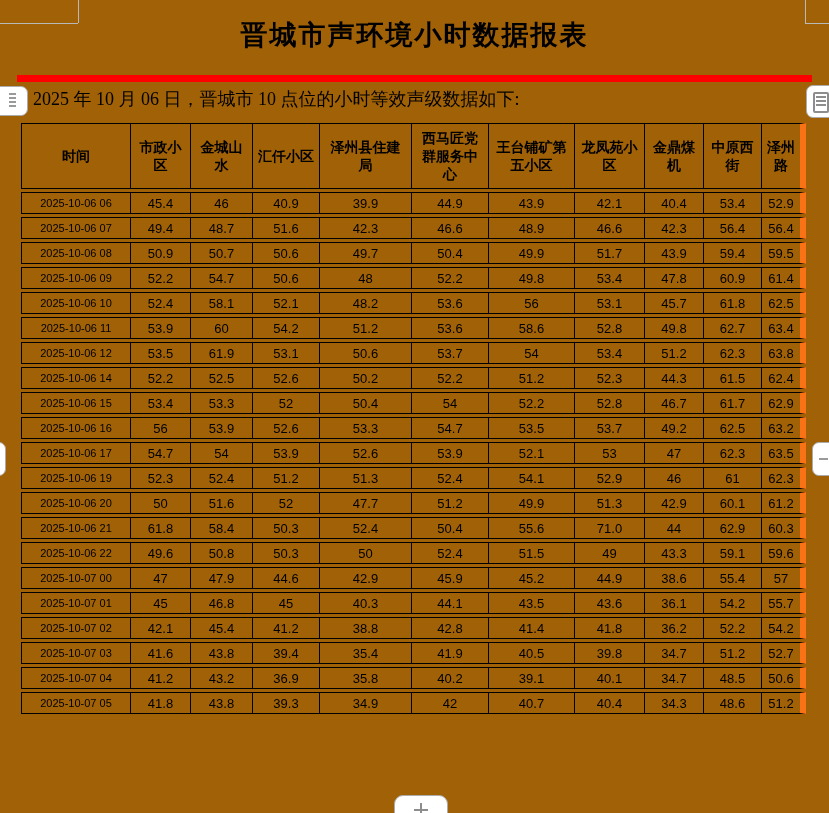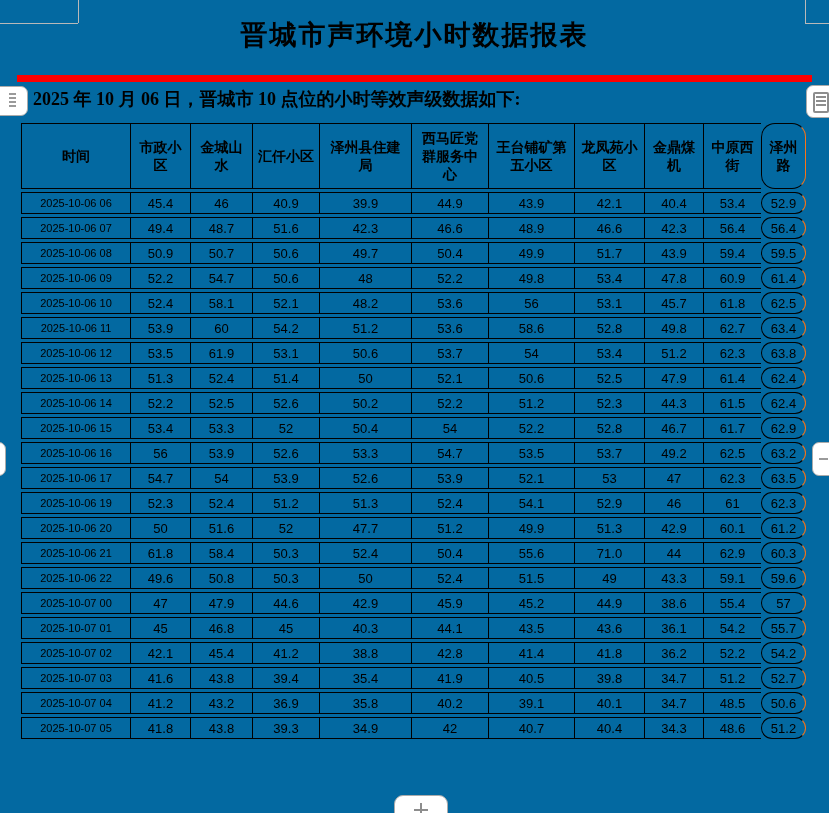--- a/index.html
+++ b/index.html
@@ -1,51 +1,51 @@
 <!DOCTYPE html>
 <html><head>
 <meta charset="utf-8">
 <style>
   html,body { margin:0; padding:0; background:#ffffff; }
   .canvas {
-    position:relative; width:829px; height:813px; background:#0369a1;
+    position:relative; width:829px; height:813px; background:#a16207;
     overflow:hidden; font-family:"Liberation Sans", sans-serif; color:#000;
   }
   
   .mark { position:absolute; background:#b9b9b9; }
   .mark-tl-v { left:78px; top:0;  width:1px;  height:23px; }
   .mark-tl-h { left:0;  top:23px; width:78px; height:1px; }
   .mark-tr-v { left:805px; top:0; width:1px;  height:23px; }
   .mark-tr-h { left:805px; top:23px; width:24px; height:1px; }
 
   .title {
     position:absolute; top:17px; left:0; width:100%; text-align:center;
     font-size:27px; font-weight:bold; letter-spacing:2px;
     font-family:"Liberation Sans", sans-serif;
   }
   .red-rule { position:absolute; left:17px; top:75px; width:795px; height:7px; background:#ff0000; }
   .subtitle {
     position:absolute; left:33px; top:87px; font-size:18px;
-    font-family:"Liberation Serif", serif; white-space:nowrap;font-weight:bold;
+    font-family:"Liberation Serif", serif; white-space:nowrap;
   }
 
   .table-wrap { position:absolute; left:21px; top:120px; }
   table.report {
     border-collapse:separate; border-spacing:0 3px;
     table-layout:fixed; width:785px;
   }
   col.c1{width:109px} col.c2{width:60px} col.c3{width:62px} col.c4{width:67px}
   col.c5{width:92px}  col.c6{width:77px} col.c7{width:86px} col.c8{width:70px}
   col.c9{width:59px}  col.c10{width:58px} col.c11{width:45px}
   table.report th, table.report td {
     border-top:1px solid #000; border-bottom:1px solid #000; border-left:1px solid #000;
     text-align:center; vertical-align:middle; padding:0 5px; overflow:hidden;
     box-sizing:border-box;
   }
-  table.report th:last-child, table.report td:last-child { border-right:1px solid #f97316;border-radius:14px; }
+  table.report th:last-child, table.report td:last-child { border-right:6px solid #f97316; }
   table.report th { height:66px; font-size:14px; font-weight:bold; line-height:1.3; }
   table.report td { height:22px; font-size:13px; }
   table.report td.time { font-size:11px; white-space:nowrap; }
 
   
   .float-btn {
     position:absolute; background:#ffffff; border:1px solid #ababab;
     border-radius:7px; box-sizing:border-box;
   }
   .btn-left-top  { left:-11px; top:86px;  width:39px; height:30px; }
@@ -201,33 +201,20 @@
             <td>53.1</td>
             <td>50.6</td>
             <td>53.7</td>
             <td>54</td>
             <td>53.4</td>
             <td>51.2</td>
             <td>62.3</td>
             <td>63.8</td>
           </tr>
           <tr>
-            <td class="time">2025-10-06 13</td>
-            <td>51.3</td>
-            <td>52.4</td>
-            <td>51.4</td>
-            <td>50</td>
-            <td>52.1</td>
-            <td>50.6</td>
-            <td>52.5</td>
-            <td>47.9</td>
-            <td>61.4</td>
-            <td>62.4</td>
-          </tr>
-          <tr>
             <td class="time">2025-10-06 14</td>
             <td>52.2</td>
             <td>52.5</td>
             <td>52.6</td>
             <td>50.2</td>
             <td>52.2</td>
             <td>51.2</td>
             <td>52.3</td>
             <td>44.3</td>
             <td>61.5</td>

